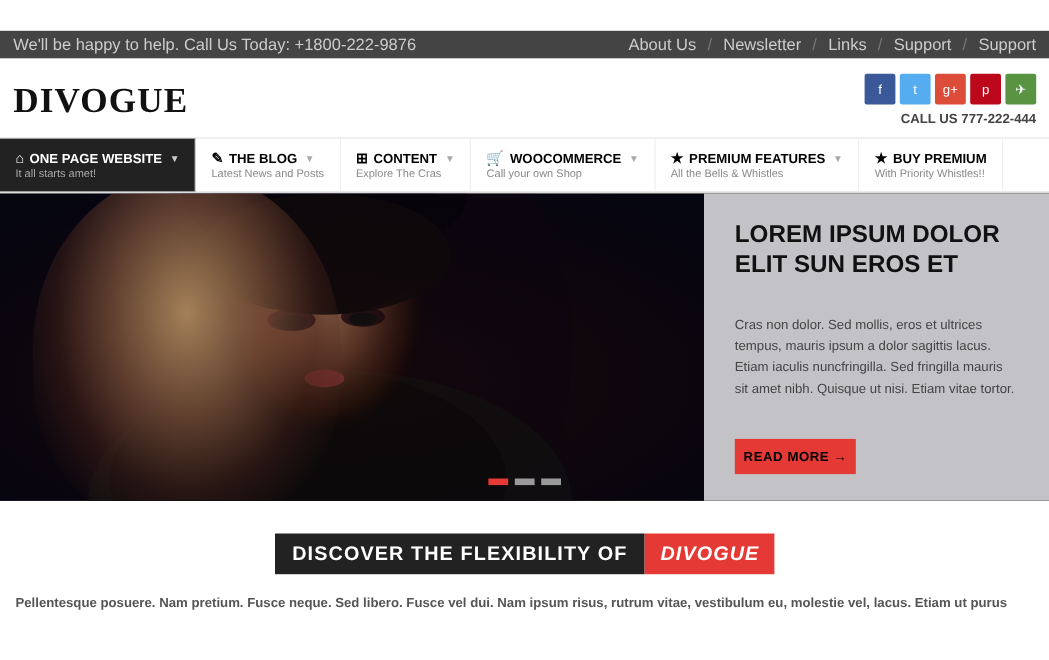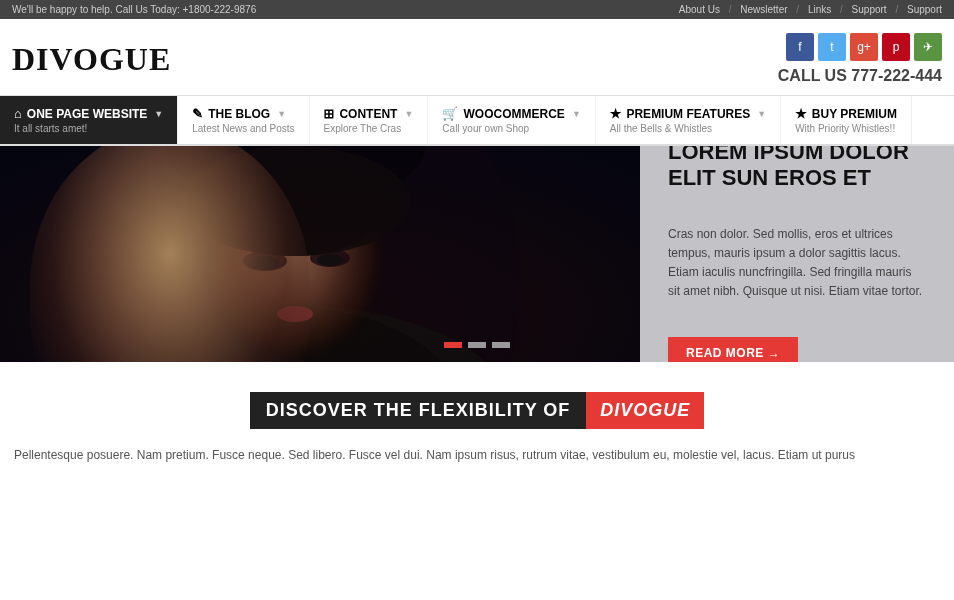--- a/index.html
+++ b/index.html
@@ -2,25 +2,26 @@
 <html><head>
   <meta charset="utf-8">
   <style>
     * { margin: 0; padding: 0; box-sizing: border-box; }
     body { font-family: Arial, sans-serif; font-size: 13px; background: #fff; width: 954px; overflow-x: hidden; }
 
     
     .top-bar {
       background: #444;
       color: #ccc;
-      font-size: 10px;
+      font-size: 15px;
       padding: 4px 12px;
       display: flex;
       justify-content: space-between;
       align-items: flex-end;
+      margin-top: 28px;
     }
     .top-bar-right a {
       color: #ccc;
       text-decoration: none;
       margin-left: 6px;
     }
     .top-bar-right span.sep { color: #777; margin-left: 6px; }
 
     
     .header {
@@ -65,21 +66,21 @@
       font-size: 12px;
       cursor: pointer;
       border-radius: 2px;
     }
     .social-icon.facebook { background: #3b5998; }
     .social-icon.twitter { background: #55acee; }
     .social-icon.gplus { background: #dd4b39; }
     .social-icon.pinterest { background: #bd081c; }
     .social-icon.tripadvisor { background: #589442; }
     .call-us {
-      font-size: 16px;
+      font-size: 12px;
       color: #444;
       font-weight: bold;
     }
 
     
     .nav {
       background: #fff;
       border-bottom: 2px solid #ddd;
       display: flex;
       align-items: stretch;
@@ -111,21 +112,21 @@
       margin-top: 2px;
     }
     .nav-item.active .nav-item-sub { color: #aaa; }
     .nav-icon { font-size: 13px; }
     .nav-arrow { font-size: 9px; color: #aaa; margin-left: 2px; }
     .nav-item.active .nav-arrow { color: #ccc; }
 
     
     .hero {
       position: relative;
-      height: 216px;
+      height: 279px;
       background: #111;
       overflow: hidden;
       display: flex;
     }
     .hero-image {
       width: 640px;
       height: 280px;
       background: linear-gradient(135deg, #1a1a2e 0%, #2d1b69 30%, #1a0a0a 60%, #3d1515 80%, #222 100%);
       position: relative;
       overflow: hidden;
@@ -170,23 +171,23 @@
     }
     .hero-text {
       font-size: 12px;
       color: #444;
       line-height: 1.6;
       margin-bottom: 20px;
       margin-top: 17px;
     }
     .read-more-btn {
       display: inline-block;
-      padding: 9px 18px;
+      padding: 9px 8px;
       background: #e53935;
-      color: #ffffff;
+      color: #000000;
       font-size: 12px;
       font-weight: bold;
       text-transform: uppercase;
       cursor: pointer;
       border: none;
       letter-spacing: 0.5px;
       width: fit-content;
       margin-top: 16px;
     }
 
@@ -235,20 +236,21 @@
       text-transform: uppercase;
       letter-spacing: 1px;
       font-style: italic;
     }
     .discover-body {
       font-size: 12px;
       color: #555;
       line-height: 1.7;
       text-align: left;
       padding: 0 2px;
+      font-weight: bold;
     }
   </style>
 </head>
 <body>
 
 <div class="top-bar">
   <span>We'll be happy to help. Call Us Today: +1800-222-9876</span>
   <div class="top-bar-right">
     <a href="#">About Us</a>
     <span class="sep">/</span>

